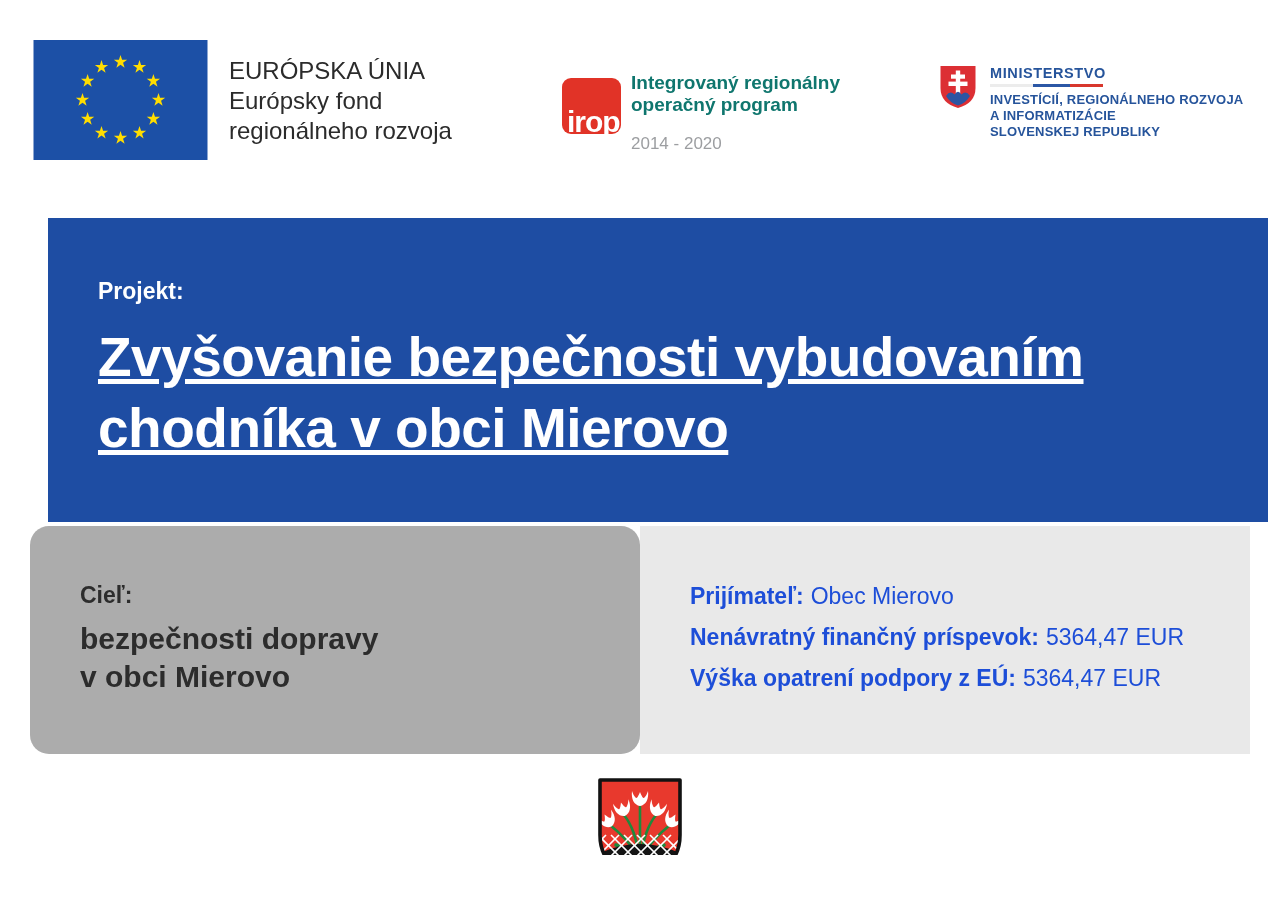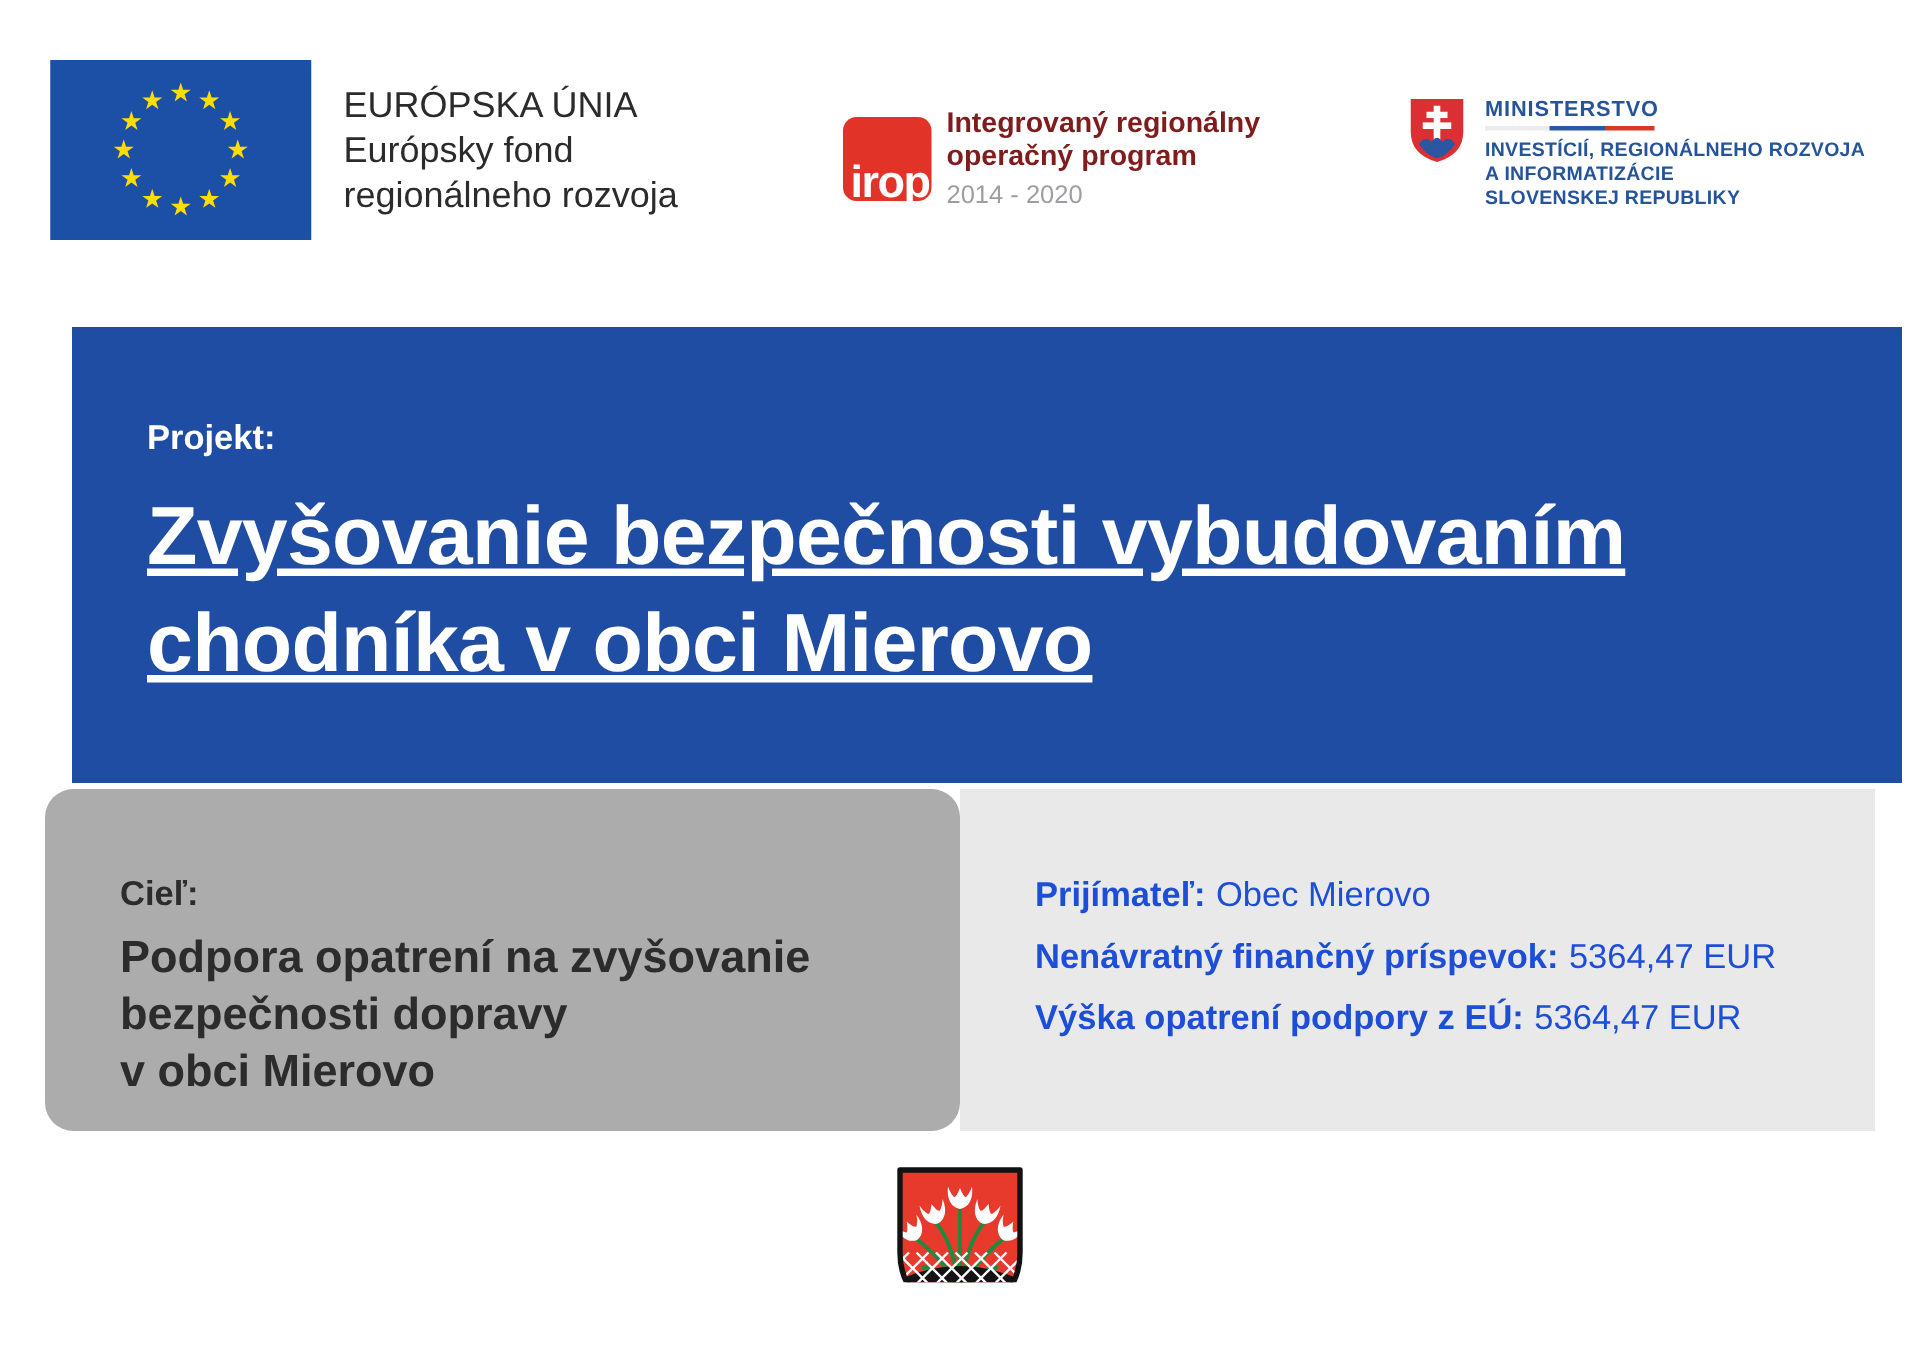--- a/index.html
+++ b/index.html
@@ -8,22 +8,22 @@
     font-family:"Liberation Sans", sans-serif;overflow:hidden;
   }
   .abs{position:absolute;}
 
   
   .eu-flag{left:33px;top:40px;width:175px;height:120px;}
   .eu-text{left:229px;top:56px;font-size:24px;line-height:30px;color:#2b2b2b;}
   .irop-box{left:562px;top:78px;width:59px;height:56px;background:#e13327;border-radius:9px;overflow:hidden;text-align:right;}
   .irop-word{position:absolute;left:5px;bottom:-3px;color:#ffffff;font-weight:bold;font-size:30px;letter-spacing:-1px;line-height:1;}
   .irop-text{left:631px;top:72px;}
-  .irop-text .b{font-size:19px;font-weight:bold;color:#7f1d1d;line-height:21.5px;}
-  .irop-text .year{font-size:17px;color:#9c9ea1;line-height:21px;margin-top:4px;}
+  .irop-text .b{font-size:19px;font-weight:bold;color:#0f766e;line-height:21.5px;}
+  .irop-text .year{font-size:17px;color:#9c9ea1;line-height:21px;margin-top:18px;}
   .min-shield{left:938px;top:64px;width:40px;height:46px;}
   .min-text{left:990px;top:64px;color:#26549b;}
   .min-line1{font-size:14.5px;font-weight:bold;letter-spacing:0.6px;line-height:18px;}
   .min-rule{width:113px;height:2.5px;margin:2px 0 5px 0;display:flex;}
   .min-rule span{height:100%;display:block;}
   .min-rule .w{width:38%;background:#ececec;}
   .min-rule .bl{width:33%;background:#2b57a5;}
   .min-rule .rd{width:29%;background:#d8372d;}
   .min-small{font-size:13px;font-weight:bold;letter-spacing:0.2px;line-height:16px;}
 
@@ -110,21 +110,20 @@
     <div class="banner-label">Projekt:</div>
     <div class="banner-title">
       <div>Zvyšovanie bezpečnosti vybudovaním</div>
       <div>chodníka v obci Mierovo</div>
     </div>
   </div>
 
   <div class="abs goal-box">
     <div class="goal-label">Cieľ:</div>
     <div class="goal-text">
-      <div>Podpora opatrení na zvyšovanie</div>
       <div>bezpečnosti dopravy</div>
       <div>v obci Mierovo</div>
     </div>
   </div>
 
   <div class="abs details-box">
     <div class="details-inner">
       <div class="detail-row">
         <span class="lbl">Prijímateľ:</span><span class="val">Obec Mierovo</span>
       </div>

